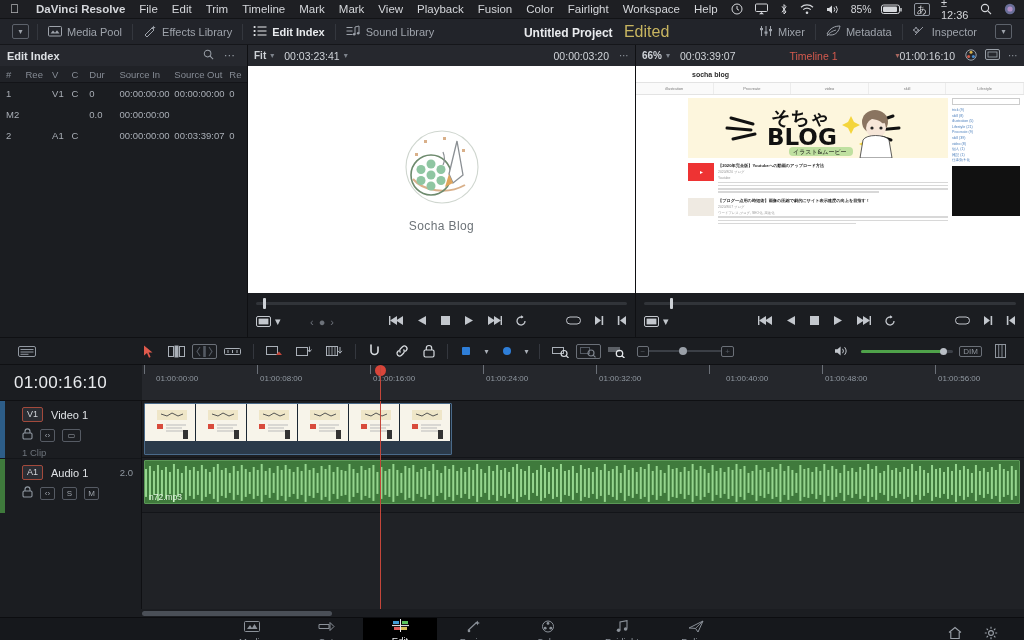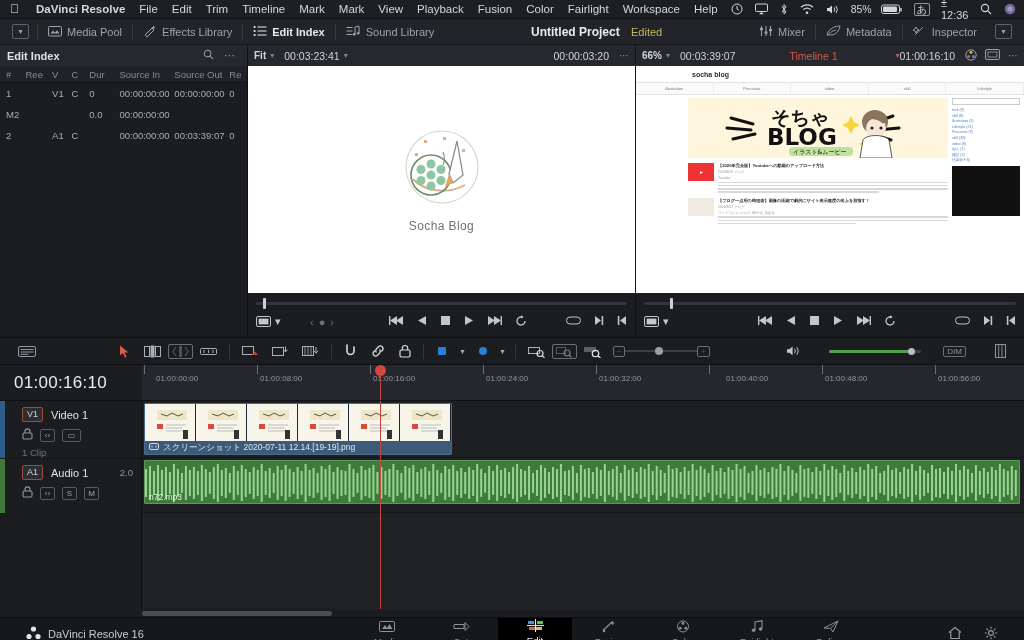--- a/index.html
+++ b/index.html
@@ -34,21 +34,21 @@
     display:flex; align-items:center; gap:5px; padding:0 10px; height:26px;
     color:#9ea3ab; white-space:nowrap; font-size:11px;
   }
   .tbtn.active { color:#e9ebee; font-weight:bold; }
   .tdiv { width:1px; height:16px; background:#34373e; }
   .sq {
     width:17px;height:15px;border:1px solid #5d626b;border-radius:2px;
     display:flex;align-items:center;justify-content:center;color:#9ea3ab;font-size:8px;
   }
   #apptoolbar .title { flex:1; text-align:center; font-size:12px; color:#e9ebee; font-weight:bold; }
-  #apptoolbar .edited { color:#c8b560; font-size:11px; margin-left:8px; font-weight:normal;}
+  #apptoolbar .edited { color:#c8b560; font-size:16px; margin-left:8px; font-weight:normal;}
 
   
   #body { display:flex; height:292px; }
 
   
   #editindex { width:248px; background:#1b1d21; border-right:1px solid #0f1013; display:flex; flex-direction:column;}
   #ei-head { height:21px; display:flex; align-items:center; padding:0 7px; background:#26282e; }
   #ei-head .t { font-weight:bold; color:#dde0e4; font-size:11px; flex:1; }
   #ei-head .ic { padding:0 5px; color:#9aa0a8; }
   #ei-cols { display:flex; height:17px; align-items:center; background:#202227; border-bottom:1px solid #131418; color:#868c95; font-size:9.5px;}
@@ -103,21 +103,21 @@
 
   
   #tltoolbar { height:28px; background:#1b1d21; display:flex; align-items:center; border-top:1px solid #0f1013; border-bottom:1px solid #0f1013; padding:0 8px;}
   .tool { padding:0 7px; color:#aab0b8; display:flex; align-items:center;}
   .tool.sel { color:#e05a4c; }
   .tool.dim { color:#545a63; }
   .vdiv { width:1px;height:15px;background:#34373e;margin:0 5px;}
   .zoomslider { display:flex;align-items:center;gap:0;margin-left:4px;}
   .zoomslider .line{width:72px;height:2px;background:#3b3f46;position:relative;}
   .zoomslider .knob{position:absolute;left:42%;top:-3px;width:8px;height:8px;border-radius:50%;background:#9aa0a8;}
-  .audmeter{display:flex;align-items:center;gap:22px;}
+  .audmeter{display:flex;align-items:center;gap:6px;}
   .audmeter .bar{width:92px;height:3px;background:#3b3f46;position:relative;border-radius:2px;}
   .audmeter .fill{position:absolute;left:0;top:0;height:3px;width:88%;background:#4fa24a;border-radius:2px;}
   .audmeter .knob{position:absolute;left:86%;top:-2px;width:7px;height:7px;border-radius:50%;background:#b9bec5;}
   .dim{border:1px solid #6b7078;border-radius:2px;padding:0 3px;font-size:8px;color:#8f959d;}
 
   
   #timeline { height:252px; background:#1b1d21; display:flex; flex-direction:column;}
   #tl-top { height:36px; display:flex; border-bottom:1px solid #0f1013;}
   #tl-tc { width:142px; display:flex; align-items:center; padding-left:14px; font-size:17px; color:#e9ebee; background:#1b1d21; letter-spacing:.3px;}
   #tl-ruler { flex:1; position:relative; background:#25272c; overflow:hidden;}
@@ -885,29 +885,20 @@
                 <rect x="38" y="26" width="5" height="9" fill="#333"></rect>
               </svg></div>
           <div class="th"><svg width="53" height="37" viewBox="0 0 53 37">
                 <rect width="53" height="37" fill="#f7f4ea"></rect>
                 <rect x="12" y="6" width="30" height="10" fill="#efe6c8"></rect>
                 <path d="M16 10l6 2 5-3 6 3 5-2" stroke="#555" stroke-width="1" fill="none"></path>
                 <rect x="12" y="20" width="6" height="5" fill="#d84b3c"></rect>
                 <path d="M21 21h20M21 24h16M21 27h18" stroke="#bbb" stroke-width="1"></path>
                 <rect x="38" y="26" width="5" height="9" fill="#333"></rect>
               </svg></div>
-        </div>
-        <div class="cname">
-          <span>
-            <svg width="10" height="9" viewBox="0 0 10 9">
-                <rect x="0.5" y="1.5" width="9" height="6" rx="1.5" fill="none" stroke="#dfe6ee" stroke-width="0.9"></rect>
-                <path d="M3 3.5v2M7 3.5v2" stroke="#dfe6ee" stroke-width="0.9"></path>
-              </svg>
-          </span>
-          <span>スクリーンショット 2020-07-11 12.14.[19-19].png</span>
         </div>
       </div>
 
       <div class="clipa" style="left:2px;top:59px;width:876px;height:44px;">
         <svg class="wave" viewBox="0 0 876 44" preserveAspectRatio="none">
           <rect width="876" height="44" fill="#3f7a3c"></rect>
           <g fill="#95d58e">
             <rect x="0" y="8" width="2" height="28"></rect>
               <rect x="4" y="5" width="2" height="34"></rect>
               <rect x="8" y="10" width="2" height="24"></rect>
@@ -1135,30 +1126,20 @@
       <div id="playhead" style="left:238px;"></div>
     </div>
   </div>
 
   <div id="hscroll">
     <div class="thumb"></div>
   </div>
 </div>
 
 <div id="dock">
-  <div class="brand">
-    <span>
-      <svg width="15" height="14" viewBox="0 0 15 14">
-          <circle cx="7.5" cy="3" r="2.6" fill="#e2e5e9"></circle>
-          <circle cx="3" cy="10.5" r="2.6" fill="#e2e5e9"></circle>
-          <circle cx="12" cy="10.5" r="2.6" fill="#e2e5e9"></circle>
-        </svg>
-    </span>
-    <span>DaVinci Resolve 16</span>
-  </div>
   <div class="pages">
     <div class="page">
       <span><svg width="16" height="13" viewBox="0 0 16 13">
             <rect x="0.5" y="1.5" width="15" height="10" rx="1" fill="none" stroke="#8b9199" stroke-width="1"></rect>
             <path d="M3 9l3-4 2 3 2.5-4L13.5 9z" fill="#8b9199"></path>
           </svg></span>
       <span>Media</span>
     </div>
     <div class="page">
       <span><svg width="17" height="13" viewBox="0 0 17 13">

